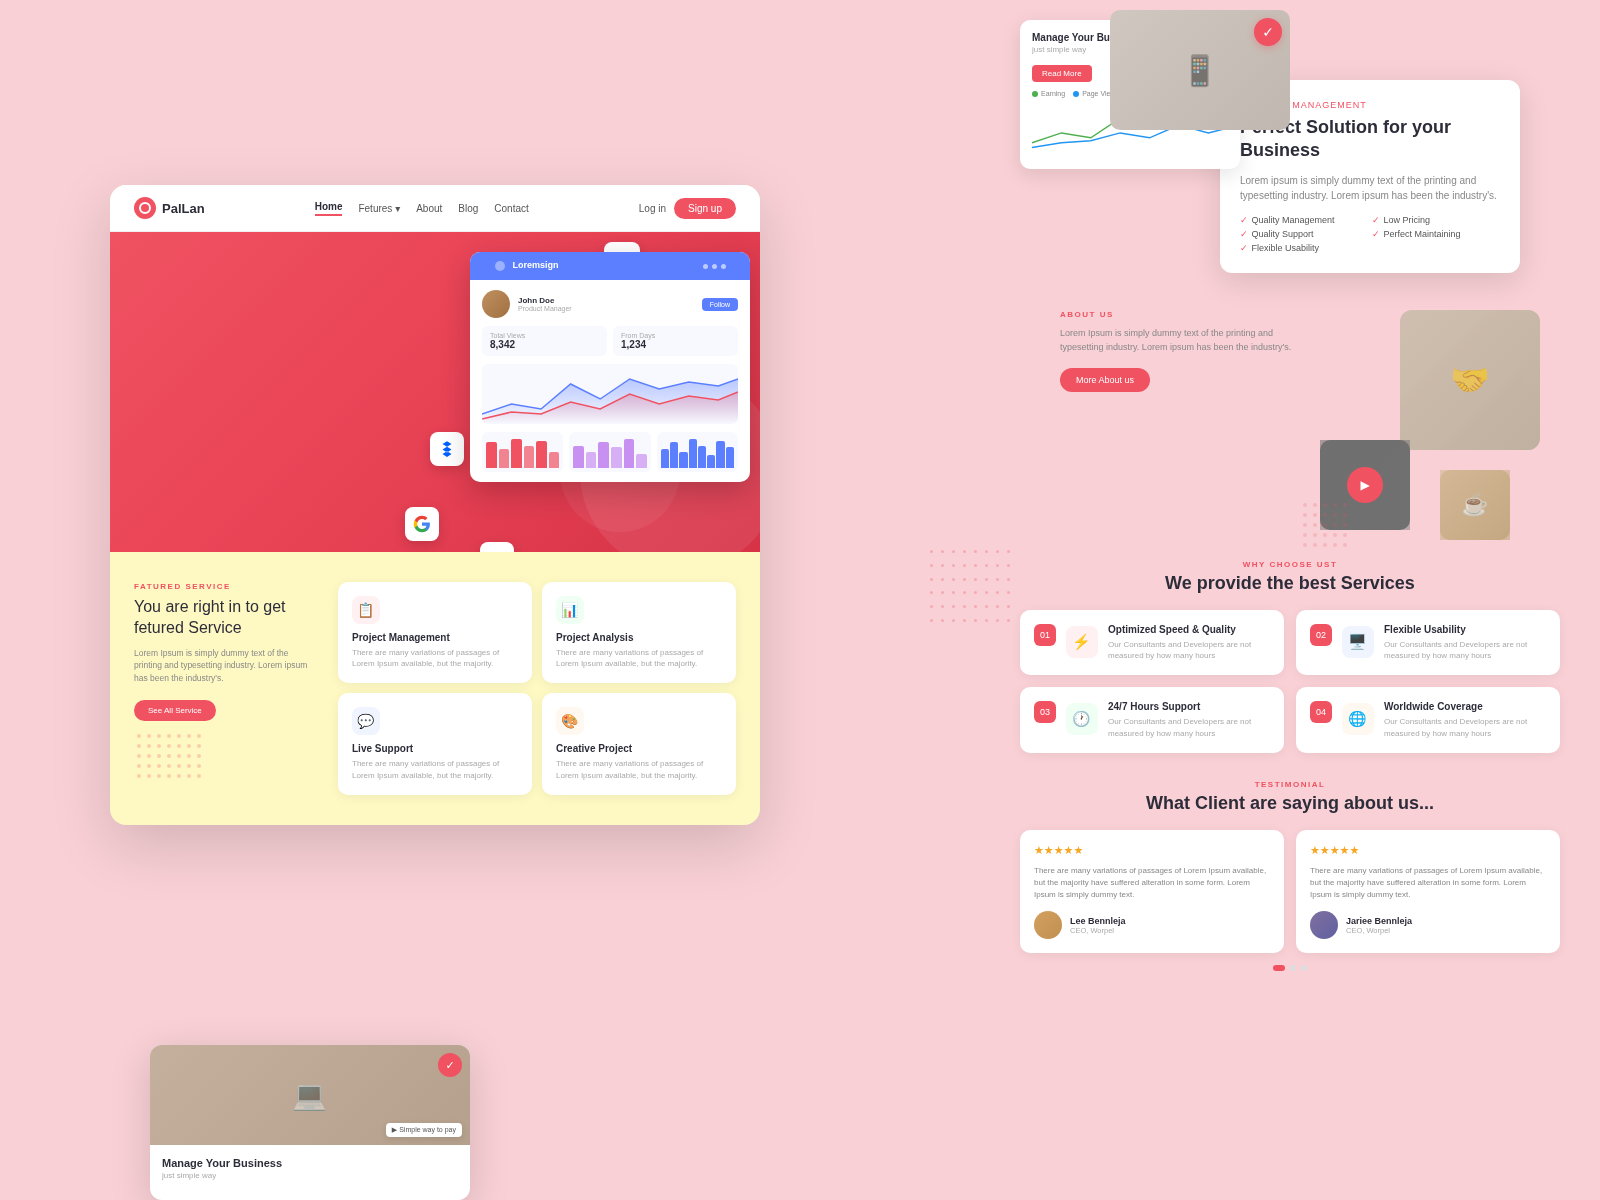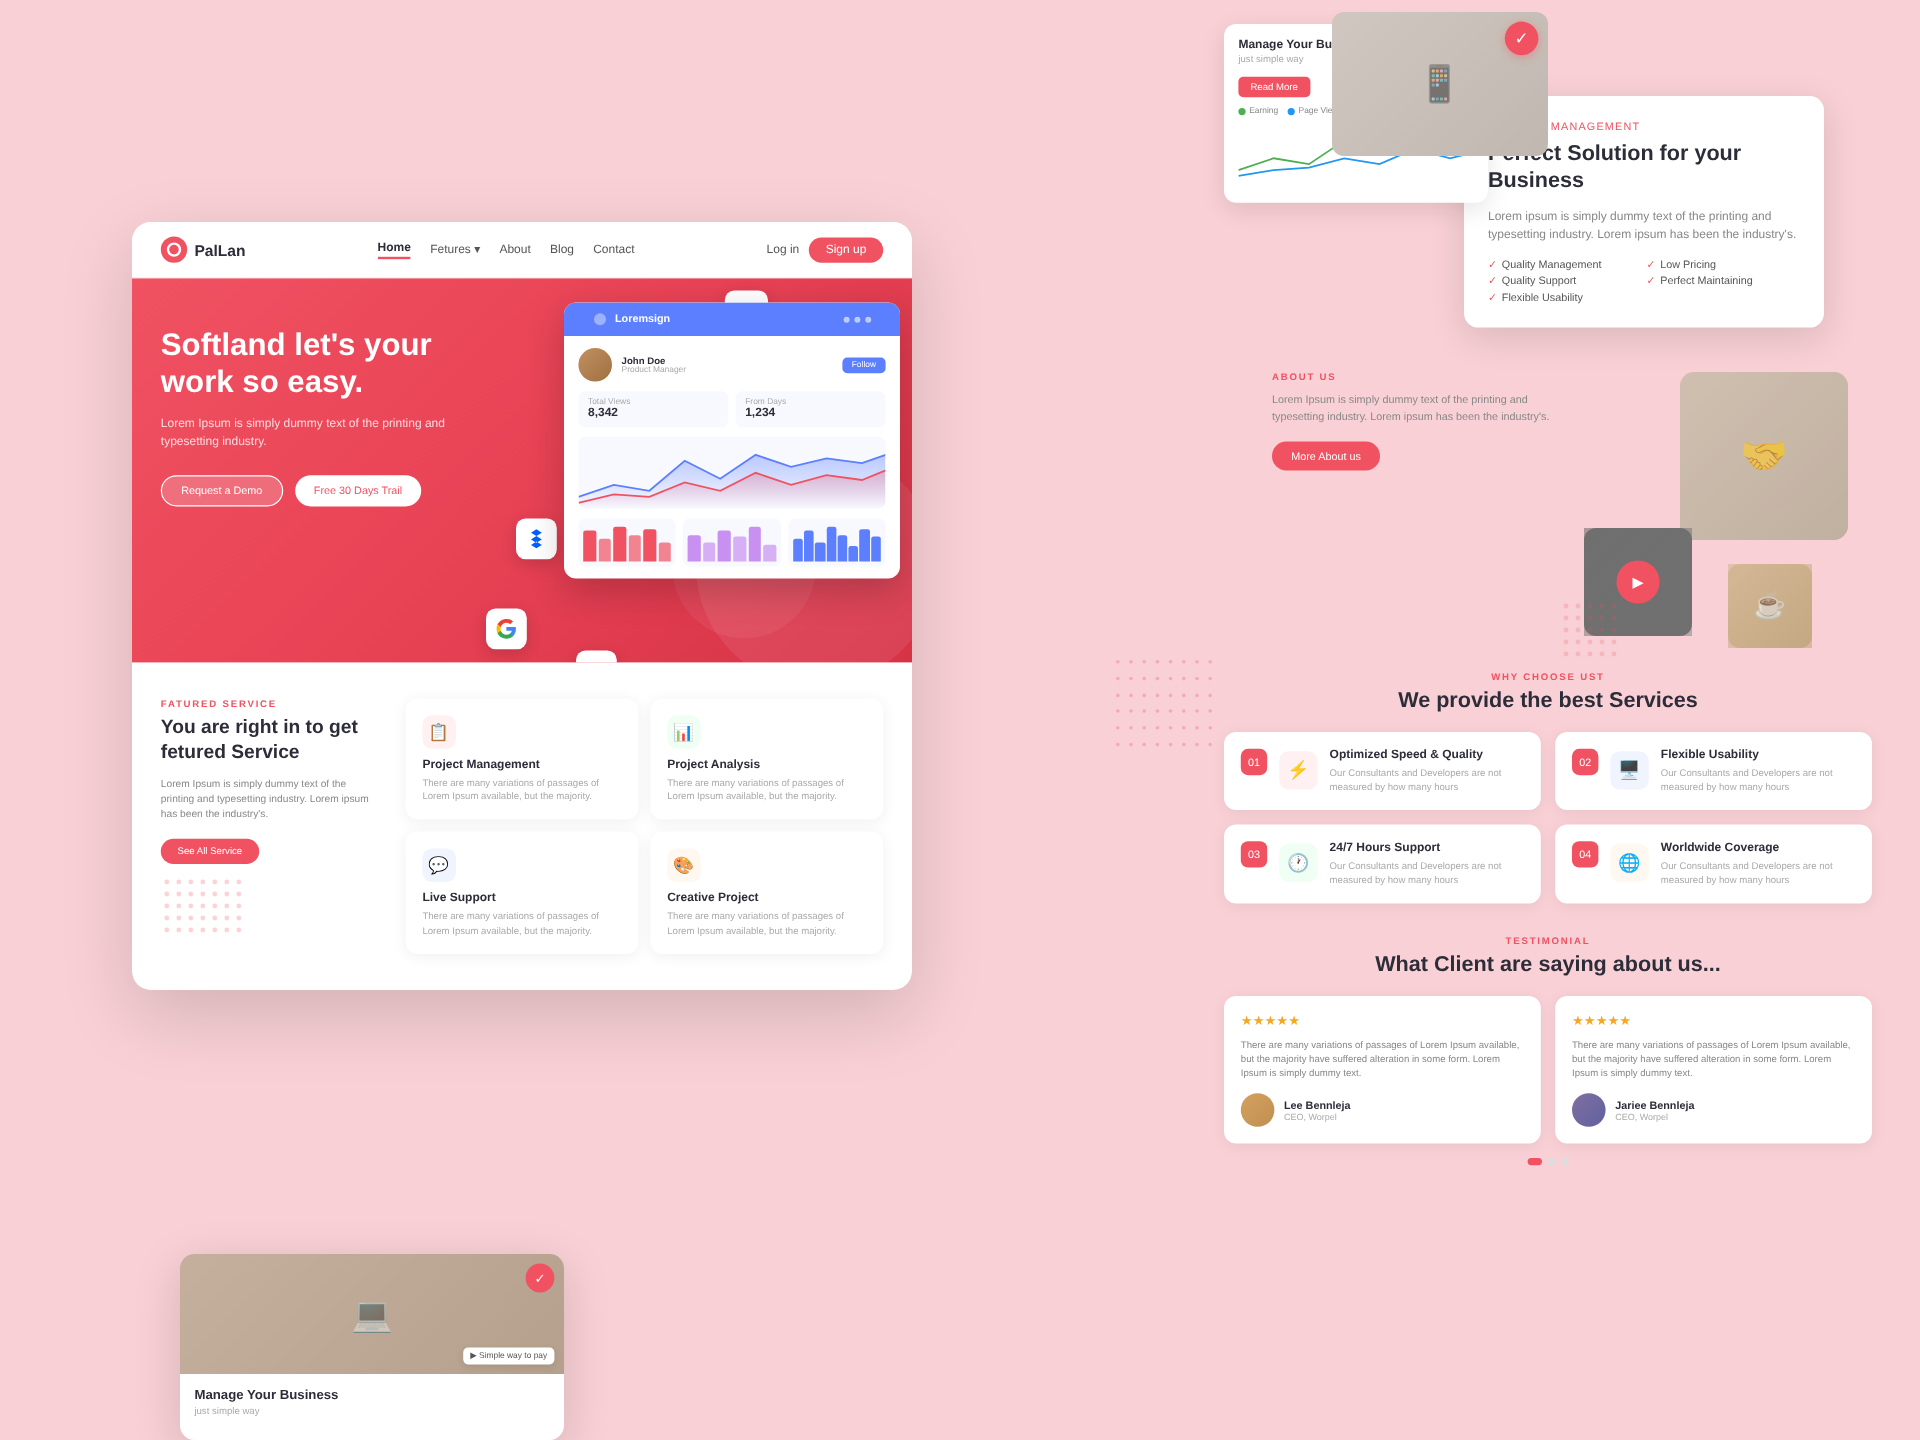--- a/index.html
+++ b/index.html
@@ -156,21 +156,21 @@
       width: 100%;
       height: 50px;
     }
 
     
     .main-mockup {
       position: absolute;
       top: 185px;
       left: 110px;
       width: 650px;
-      background: #ffffff;
+      background: #fef9c3;
       border-radius: 16px;
       box-shadow: 0 20px 60px rgba(0,0,0,0.15);
       overflow: hidden;
       z-index: 10;
     }
 
     
     .site-navbar {
       background: white;
       padding: 12px 24px;
@@ -516,21 +516,21 @@
       font-size: 8px;
       color: #f05262;
       letter-spacing: 1.5px;
       text-transform: uppercase;
       font-weight: 600;
       margin-bottom: 6px;
     }
 
     .featured-title {
       font-size: 16px;
-      font-weight: 700;
+      font-weight: 400;
       color: #2d2d3a;
       line-height: 1.3;
       margin-bottom: 8px;
     }
 
     .featured-desc {
       font-size: 8.5px;
       color: #888;
       line-height: 1.5;
       margin-bottom: 14px;
@@ -1091,28 +1091,20 @@
     <div class="nav-actions">
       <button class="btn-login">Log in</button>
       <button class="btn-signup">Sign up</button>
     </div>
   </nav>
 
   <div class="site-hero">
     <div class="hero-bg-wave"></div>
     <div class="hero-bg-wave2"></div>
 
-    <div class="hero-content">
-      <h1 class="hero-title">Softland let's your work so easy.</h1>
-      <p class="hero-desc">Lorem Ipsum is simply dummy text of the printing and typesetting industry.</p>
-      <div class="hero-buttons">
-        <button class="btn-demo">Request a Demo</button>
-        <button class="btn-trial">Free 30 Days Trail</button>
-      </div>
-    </div>
 
     <div class="float-gmail">M</div>
     <div class="float-dropbox">
       <svg viewBox="0 0 24 24" width="18" height="18" fill="#0061ff">
           <path d="M12 1.5L6 5.25 12 9 6 12.75 12 16.5l6-3.75L12 9l6-3.75L12 1.5zM6 18.75L12 15l6 3.75-6 3.75-6-3.75z"></path>
         </svg>
     </div>
     <div class="float-google">
       <svg viewBox="0 0 24 24" width="18" height="18">
           <path d="M22.56 12.25c0-.78-.07-1.53-.2-2.25H12v4.26h5.92c-.26 1.37-1.04 2.53-2.21 3.31v2.77h3.57c2.08-1.92 3.28-4.74 3.28-8.09z" fill="#4285F4"></path>

